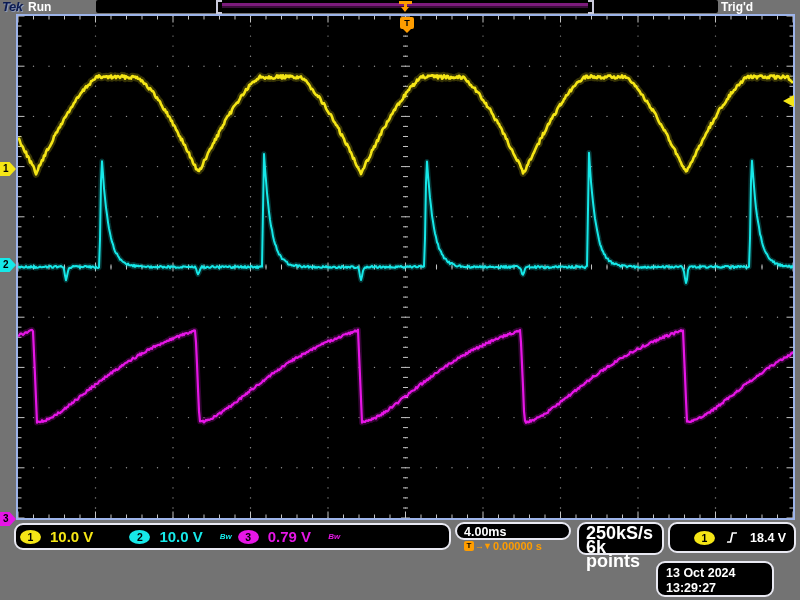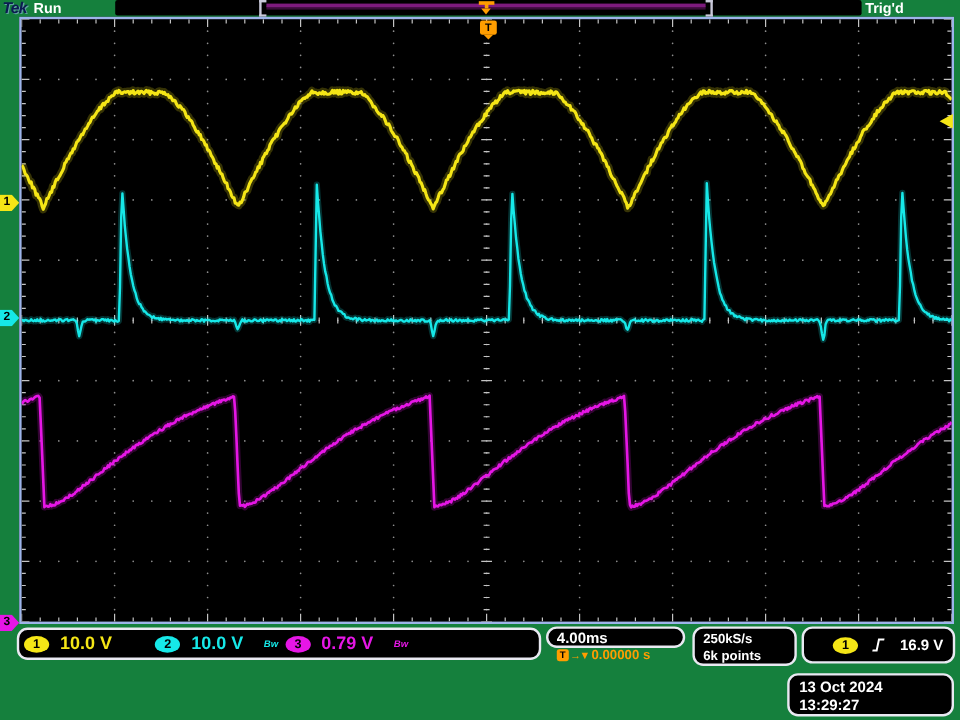--- a/index.html
+++ b/index.html
@@ -1,16 +1,16 @@
 <!DOCTYPE html>
 <html><head>
 <meta charset="utf-8">
 <style>
   html,body{margin:0;padding:0;background:#222;}
-  .screen{position:relative;width:800px;height:600px;background:#15803d;overflow:hidden;
+  .screen{position:relative;width:800px;height:600px;background:#737373;overflow:hidden;
           font-family:"Liberation Sans",sans-serif;font-weight:bold;}
   
   .tek-logo{position:absolute;left:2px;top:0;font-size:13px;font-style:italic;font-weight:900;
             color:#0c1b52;letter-spacing:-.5px;text-shadow:1px 1px 0 rgba(160,185,240,.55);line-height:14px;}
   .acq-status{position:absolute;left:28px;top:0;font-size:12px;color:#fff;line-height:14px;}
   .trig-status{position:absolute;left:721px;top:0;font-size:12px;color:#fff;line-height:14px;}
   .record-strip{position:absolute;left:96px;top:0;width:622px;height:13px;background:#000;border-radius:2px;}
   .record-line{position:absolute;left:126px;top:3px;width:366px;height:3px;background:#7d1b7d;
                box-shadow:0 2px 0 #3a0d3a;}
   .bracket{position:absolute;top:0;width:4px;height:10px;}
@@ -51,24 +51,24 @@
   .c2{color:#16e8e8;}
   .c3{color:#e616e6;}
   .bw{font-size:8px;font-style:italic;}
   .horiz-box{left:455px;top:522px;width:116px;height:18px;padding:2px 0 0 7px;}
   .hline1{font-size:12.5px;color:#fff;line-height:13px;}
   .hline2{display:flex;align-items:center;height:14px;}
   .dicon{width:10px;height:10px;background:#ff9d00;border-radius:2px;color:#000;font-size:8px;
          line-height:10px;text-align:center;flex:none;}
   .darrows{color:#ff9d00;font-size:9px;margin-left:1px;letter-spacing:-1px;}
   .dval{color:#ff9d00;font-size:11px;margin-left:2px;}
-  .acq-box{left:577px;top:522px;width:87px;height:33px;padding:2px 0 0 7px;font-size:11px;line-height:14px;}
+  .acq-box{left:577px;top:522px;width:87px;height:33px;padding:2px 0 0 7px;font-size:18px;line-height:14px;}
   .trig-box{left:668px;top:522px;width:128px;height:31px;display:flex;align-items:center;font-size:12.5px;}
   .slope-icon{margin-left:12px;transform:skewX(-12deg);}
-  .date-box{left:656px;top:561px;width:139px;height:36px;padding:3px 0 0 8px;font-size:12.5px;line-height:15px;}
+  .date-box{left:656px;top:561px;width:118px;height:36px;padding:3px 0 0 8px;font-size:12.5px;line-height:15px;}
 </style>
 </head>
 <body>
 
 <div class="screen">
 
   <span class="tek-logo">Tek</span>
   <span class="acq-status">Run</span>
   <div class="record-strip">
     <div class="bracket bracket-l"></div>
@@ -133,21 +133,21 @@
   <div class="box acq-box">
     <div>250kS/s</div>
     <div>6k points</div>
   </div>
 
   <div class="box trig-box">
     <span class="badge b1" style="margin-left:24px">1</span>
     <svg class="slope-icon" width="10" height="13">
       <polyline points="1,11 4.5,11 4.5,2 9,2" fill="none" stroke="#ffffff" stroke-width="1.7"></polyline>
     </svg>
-    <span style="margin-left:13px">16.9 V</span>
+    <span style="margin-left:13px">18.4 V</span>
   </div>
 
   <div class="box date-box">
     <div>13 Oct 2024</div>
     <div>13:29:27</div>
   </div>
 
 </div>
 
 </body></html>

